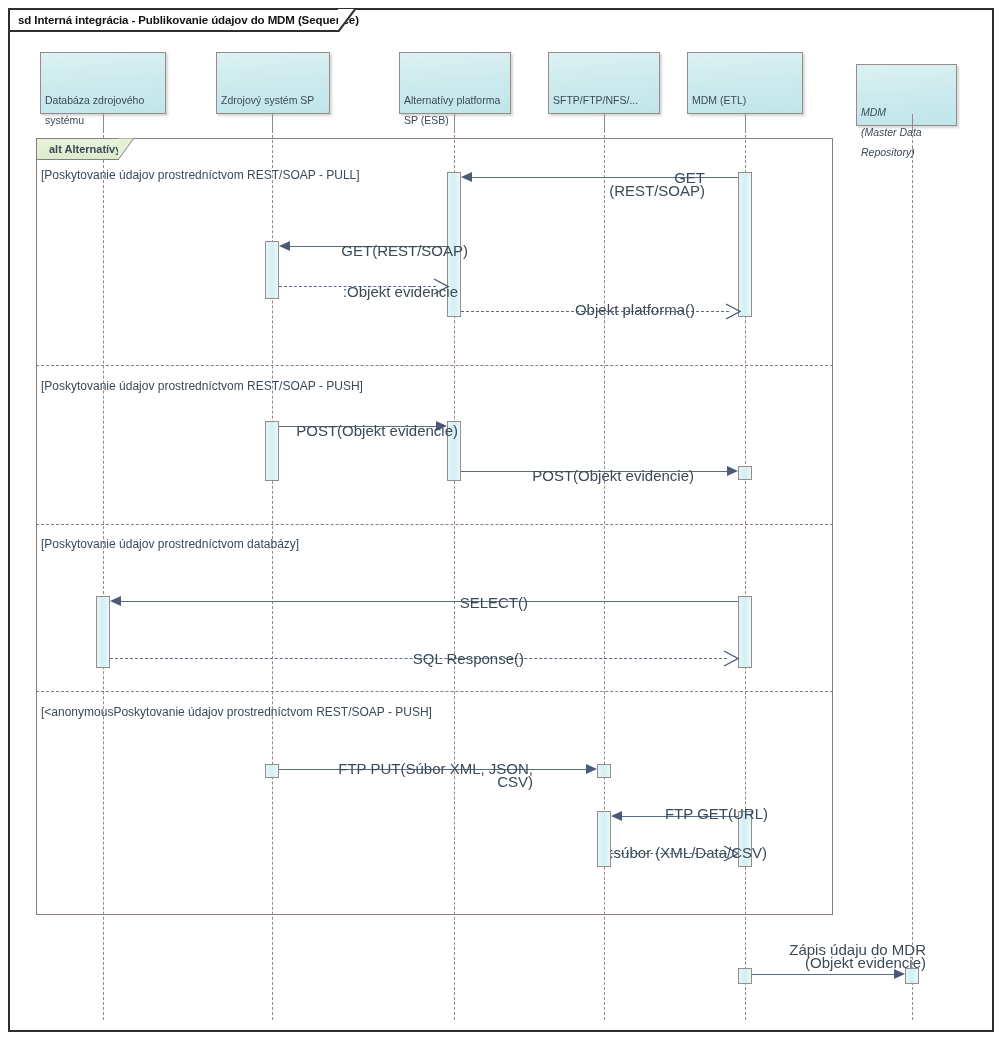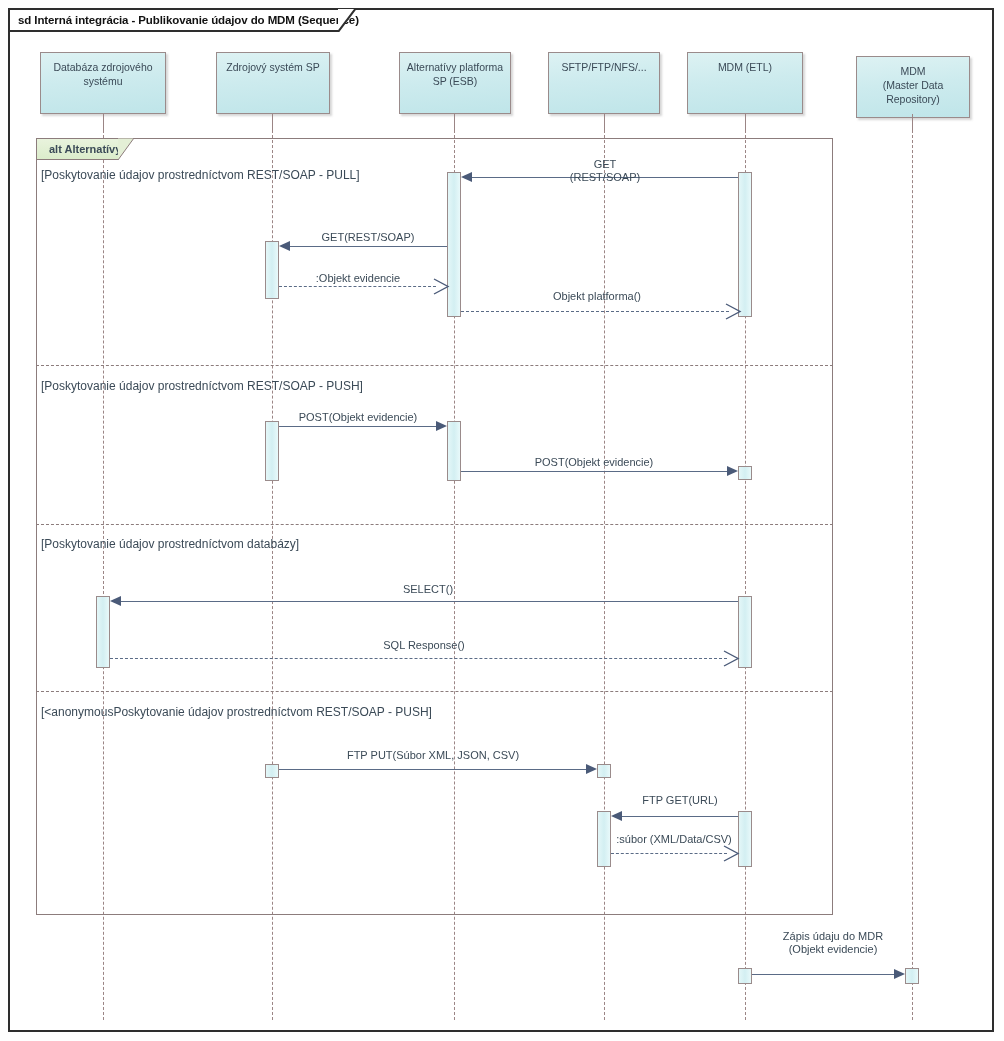--- a/index.html
+++ b/index.html
@@ -66,26 +66,26 @@
     background: linear-gradient(175deg, #ddf2f3 0%, #cdebee 45%, #bfe5e9 100%);
     box-shadow: 2px 2px 2px rgba(120,120,120,0.30);
     display: flex;
     align-items: flex-start;
     justify-content: center;
     padding-top: 7px;
   }
   .lifeline-head .lh-label {
     font-size: 10.5px;
     color: #3b4a57;
-    text-align: center;
-    line-height: 14px;
+    line-height: 20px;
     width: 100%;
     padding: 0 4px;
     box-sizing: border-box;
     white-space: pre-line;
+    margin-top: 30px;
   }
 
   
   .lifeline-line {
     position: absolute;
     width: 0;
     border-left: 1px dashed #9b8585;
   }
   .lifeline-stub {
     position: absolute;
@@ -161,25 +161,26 @@
   
   .arrow-solid.left {
     border-top: 5px solid transparent;
     border-bottom: 5px solid transparent;
     border-right: 11px solid #4a5a78;
   }
   .arrow-open svg { display: block; }
 
   .msg-label {
     position: absolute;
-    font-size: 11px;
+    font-size: 15px;
     color: #3b4a57;
-    text-align: center;
+    text-align: right;
     line-height: 13px;
     white-space: pre-line;
+    margin-top: 13px;
   }
 </style>
 </head>
 <body>
 
 <div id="canvas">
 
   <div class="frame-border"></div>
 
   <div class="frame-tab" style="width:330px;">
@@ -202,21 +203,21 @@
   <div class="lifeline-head" style="left:399px; top:52px; width:112px; height:62px;">
     <div class="lh-label">Alternatívy platforma
 SP (ESB)</div>
   </div>
   <div class="lifeline-head" style="left:548px; top:52px; width:112px; height:62px;">
     <div class="lh-label">SFTP/FTP/NFS/...</div>
   </div>
   <div class="lifeline-head" style="left:687px; top:52px; width:116px; height:62px;">
     <div class="lh-label">MDM (ETL)</div>
   </div>
-  <div class="lifeline-head" style="left:856px; top:56px; width:114px; height:62px;">
+  <div class="lifeline-head" style="left:856px; top:64px; width:101px; height:62px;font-style:italic;">
     <div class="lh-label">MDM
 (Master Data
 Repository)</div>
   </div>
 
   <div class="lifeline-stub" style="left:103px; top:114px; height:16px;"></div>
   <div class="lifeline-stub" style="left:272px; top:114px; height:16px;"></div>
   <div class="lifeline-stub" style="left:454px; top:114px; height:16px;"></div>
   <div class="lifeline-stub" style="left:604px; top:114px; height:16px;"></div>
   <div class="lifeline-stub" style="left:745px; top:114px; height:16px;"></div>

